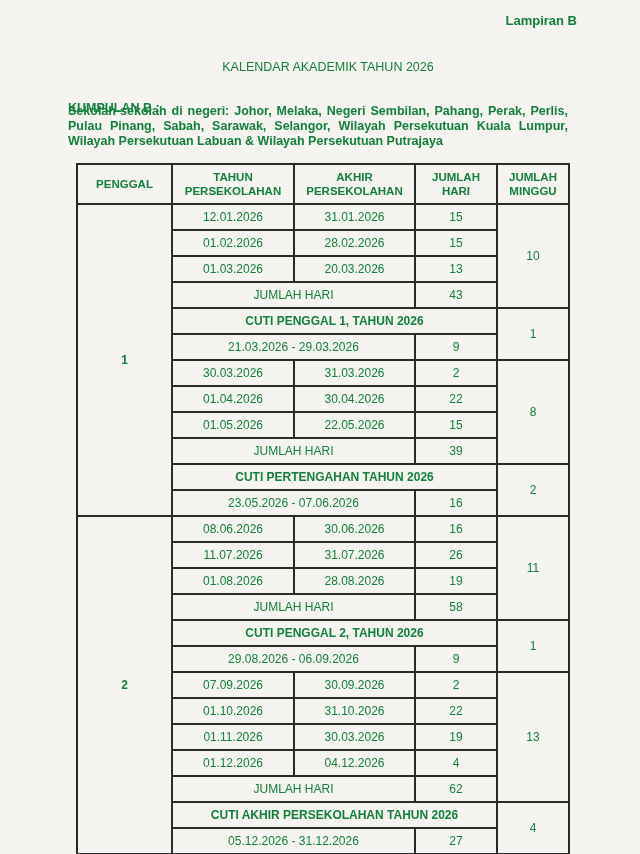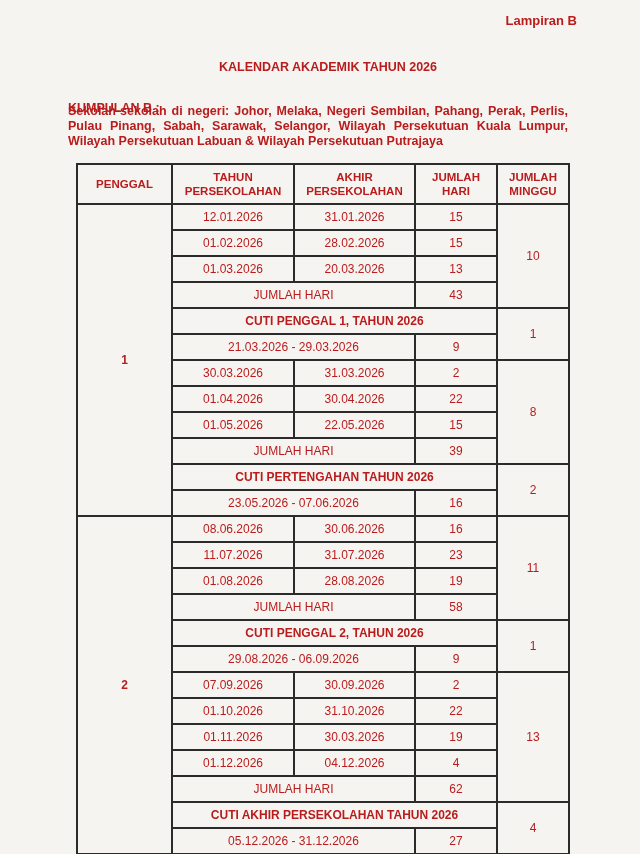--- a/index.html
+++ b/index.html
@@ -1,30 +1,30 @@
 <!DOCTYPE html>
 <html><head>
 <meta charset="utf-8">
 <style>
   html,body{margin:0;padding:0;}
   .page{
     position:relative;
     width:640px;height:854px;
     background:#f5f4f1;
     font-family:"Liberation Sans",sans-serif;
-    color:#b91c1c;
+    color:#15803d;
     overflow:hidden;
   }
   .lampiran{
     position:absolute;top:13px;right:63px;
     font-weight:bold;font-size:13px;
   }
   .title{
     position:absolute;top:60px;left:68px;width:520px;
-    text-align:center;font-weight:bold;font-size:12.5px;
+    text-align:center;font-weight:normal;font-size:12.5px;
   }
   .kumpulan{
     position:absolute;top:75px;left:68px;
     font-weight:bold;font-size:12.5px;margin-top:26px;
   }
   .desc{
     position:absolute;top:104px;left:68px;width:500px;
     font-weight:bold;font-size:12.5px;line-height:15px;
     text-align:justify;
   }
@@ -147,21 +147,21 @@
       <tr>
         <td class="penggal" rowspan="13">2</td>
         <td class="nb">08.06.2026</td>
         <td class="nb">30.06.2026</td>
         <td class="nb">16</td>
         <td rowspan="4">11</td>
       </tr>
       <tr>
         <td class="nb">11.07.2026</td>
         <td class="nb">31.07.2026</td>
-        <td class="nb">23</td>
+        <td class="nb">26</td>
       </tr>
       <tr>
         <td>01.08.2026</td>
         <td>28.08.2026</td>
         <td>19</td>
       </tr>
       <tr>
         <td colspan="2">JUMLAH HARI</td>
         <td>58</td>
       </tr>

